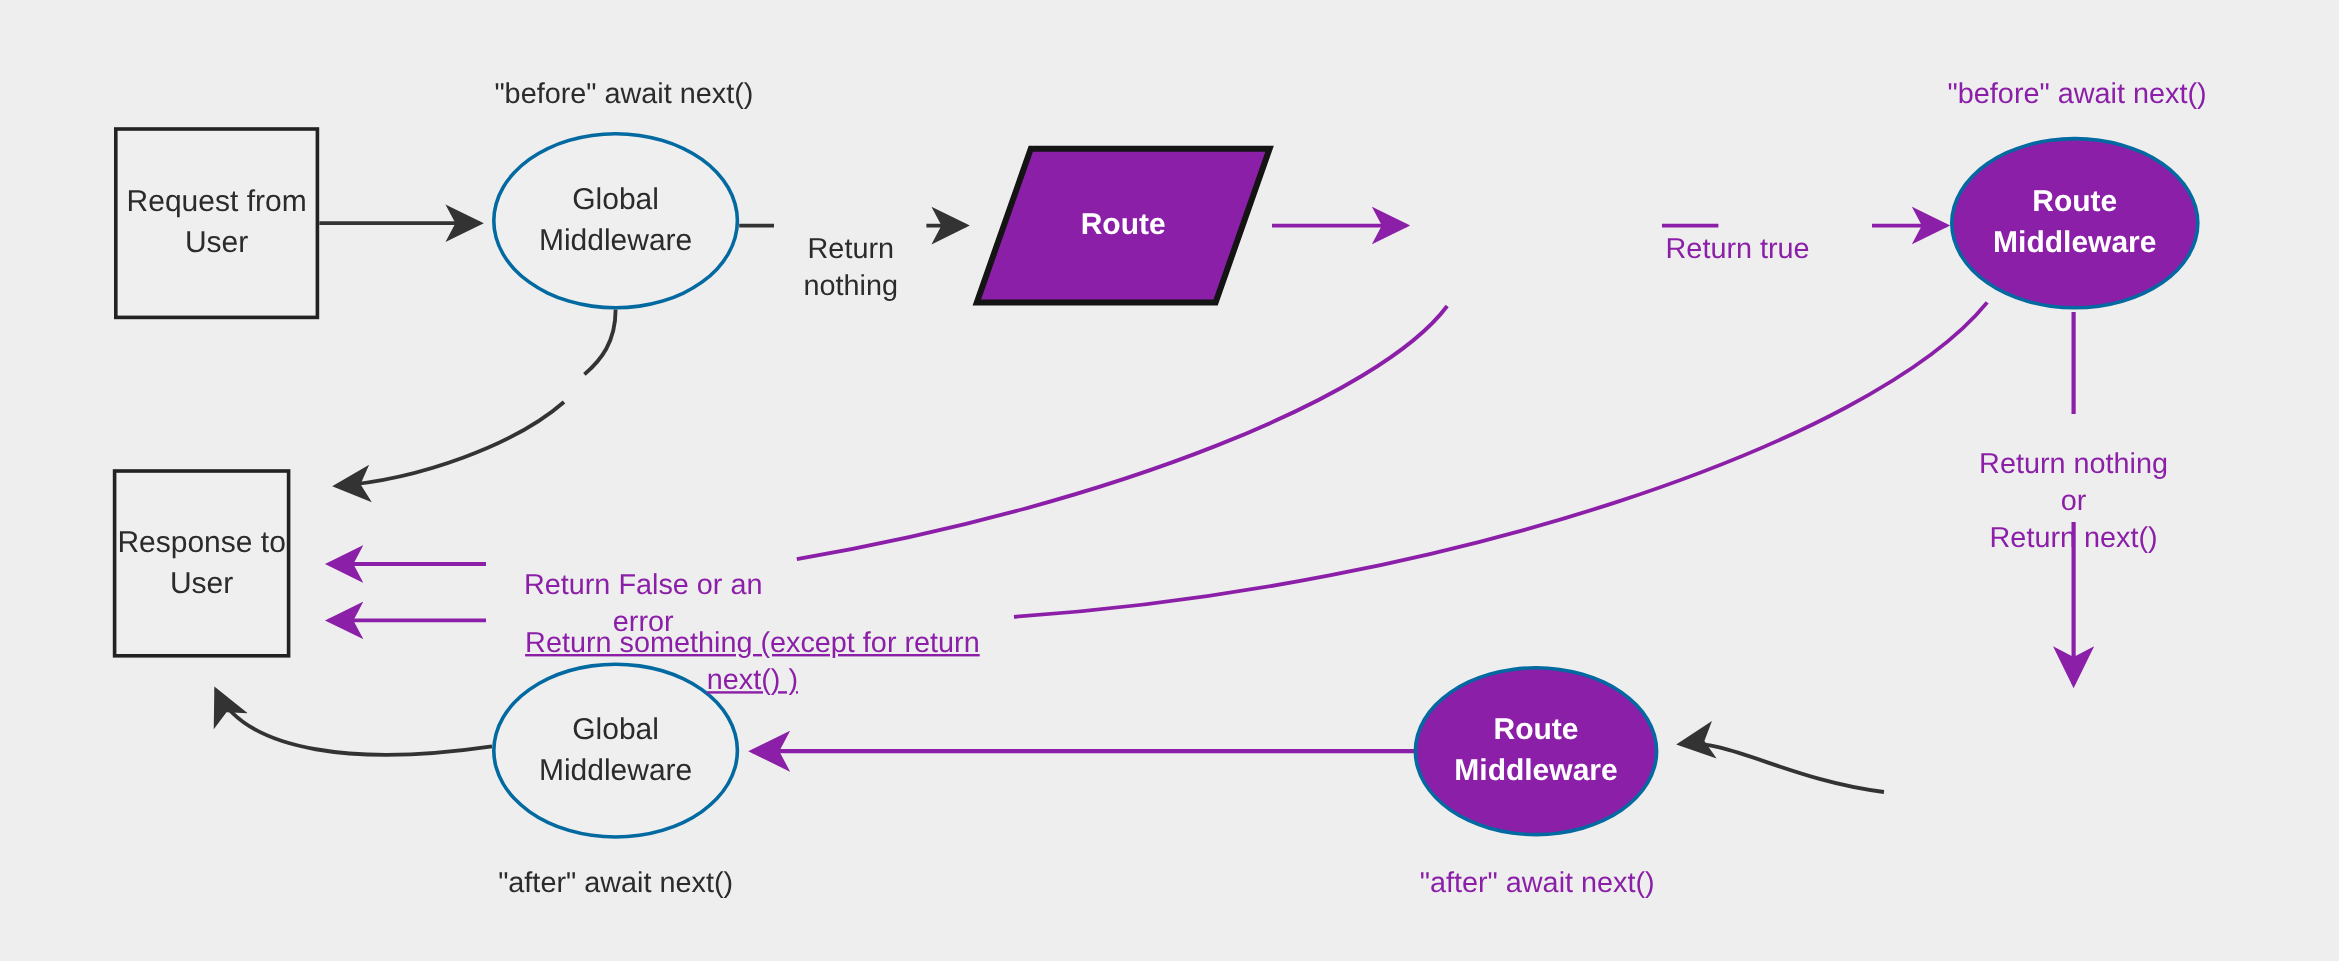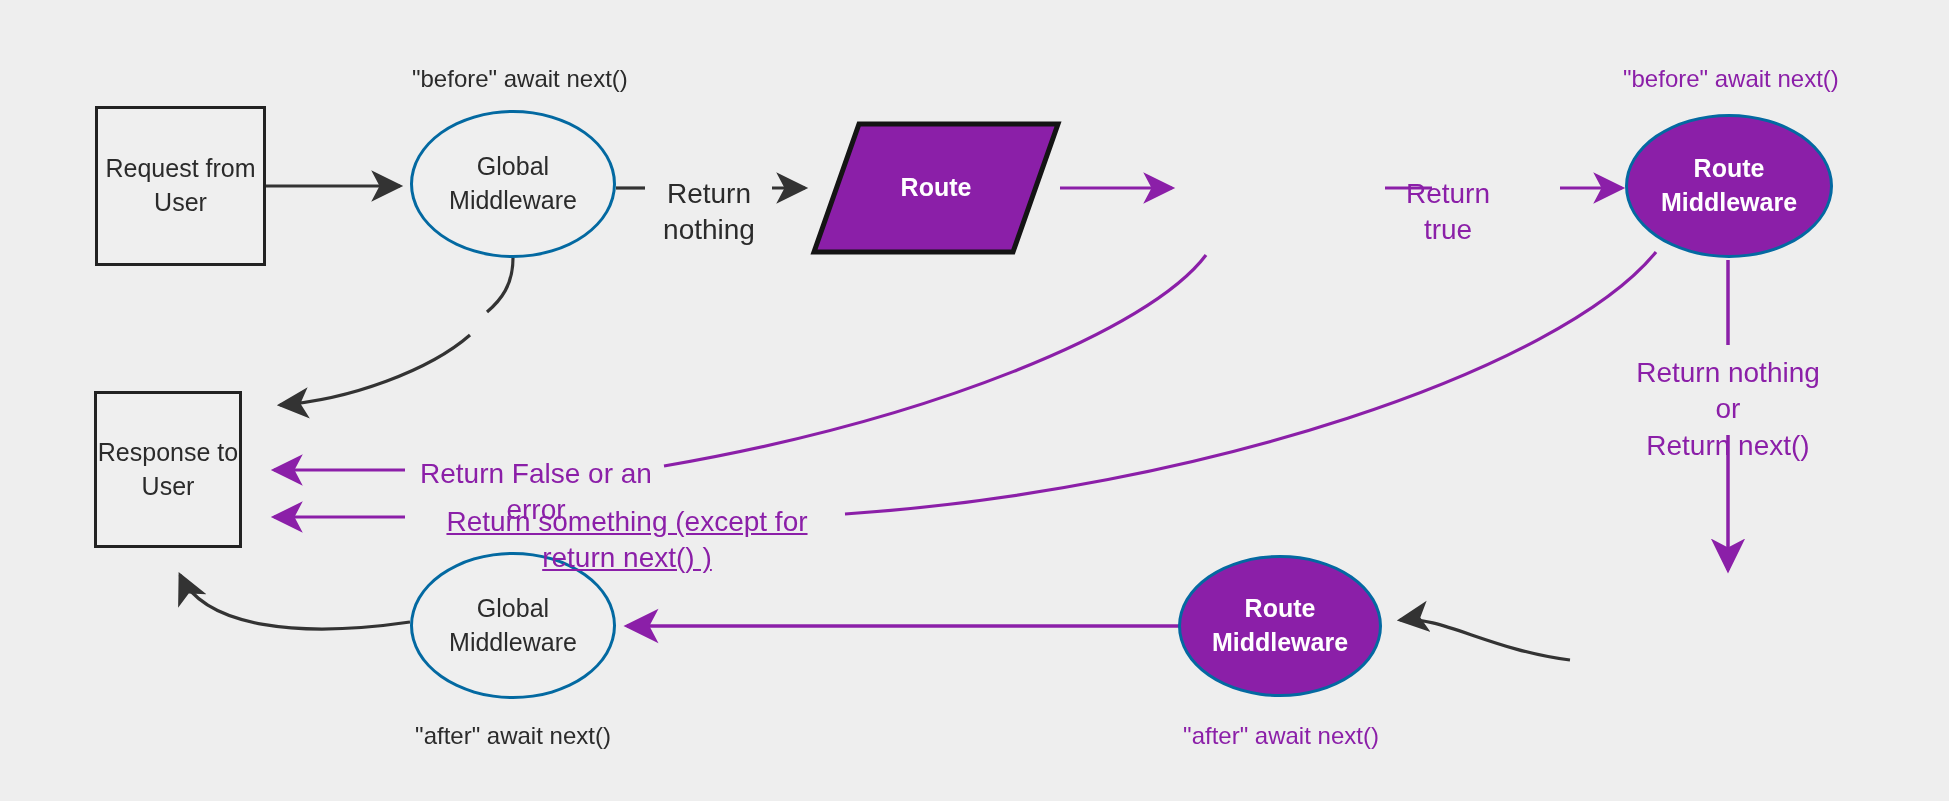--- a/index.html
+++ b/index.html
@@ -83,25 +83,26 @@
     font-size: 25px;
     font-weight: bold;
   }
   .para-plain .lbl {
     color: #2b2b2b;
     font-size: 22px;
     font-weight: 400;
   }
   .edge-label {
     position: absolute;
-    font-size: 28px;
+    font-size: 24px;
     white-space: pre-line;
     line-height: 1.3;
     text-align: center;
     color: #2b2b2b;
+    margin-top: 16px;
   }
   .edge-label.purple { color: #8B1FA8; }
   .note-label {
     position: absolute;
     font-size: 24px;
     color: #2b2b2b;
     white-space: nowrap;
   }
   .note-label.purple { color: #8B1FA8; }
 </style>

